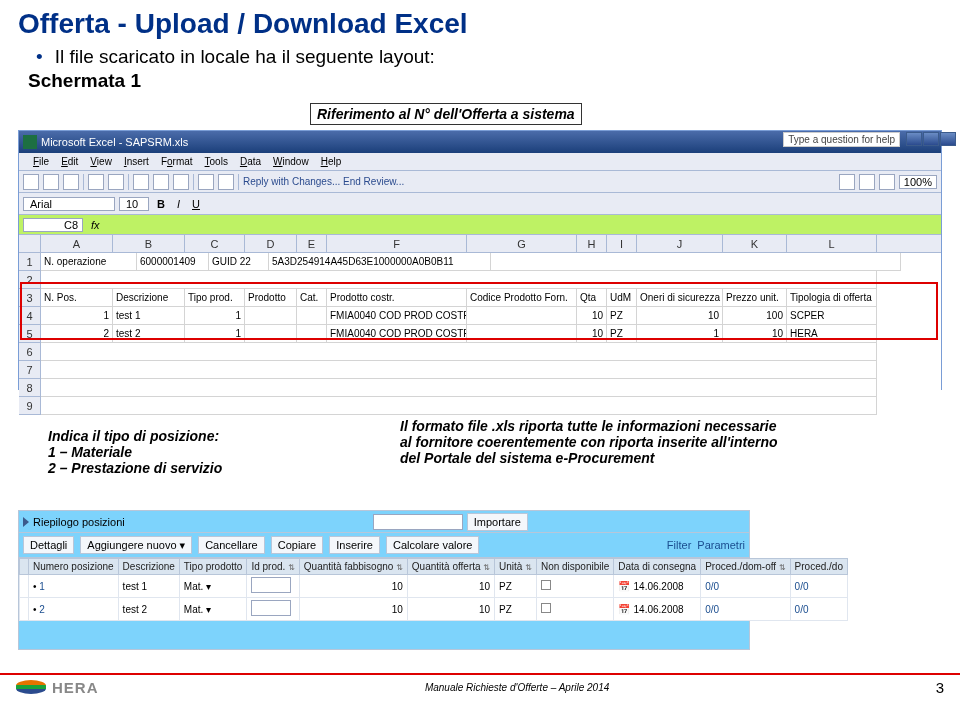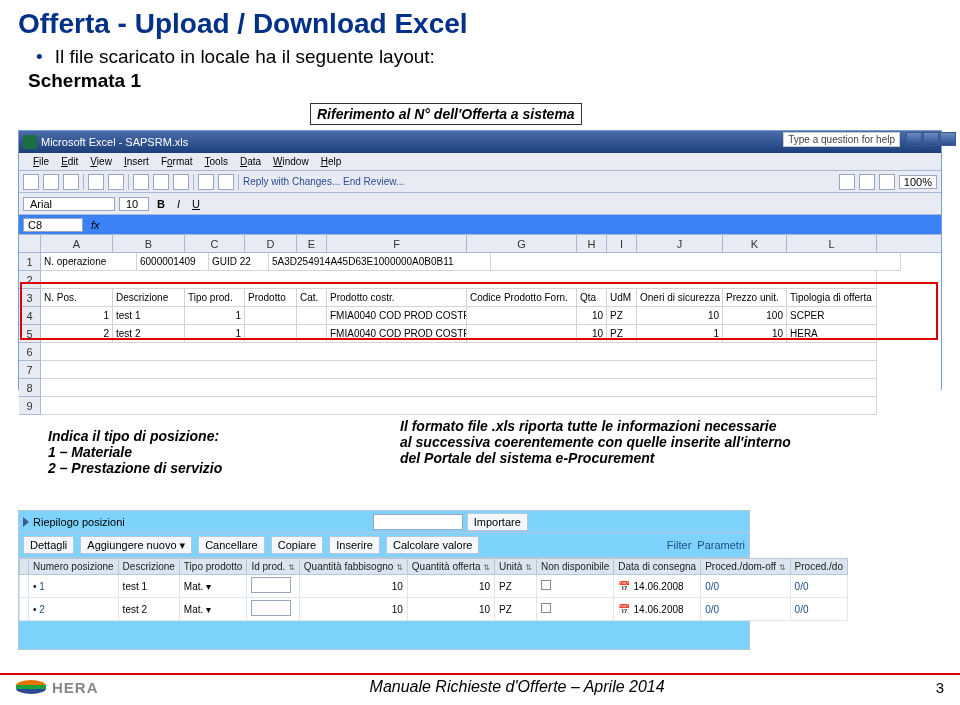--- a/index.html
+++ b/index.html
@@ -18,21 +18,21 @@
   .ex-icon { width: 14px; height: 14px; background: #1d6f42; display: inline-block; }
   .excel-menu { height: 18px; background: #e8ebf4; border-bottom: 1px solid #a9b9d6; display: flex; gap: 12px; padding: 0 14px; font-size: 10px; align-items: center; }
   .excel-menu span u { text-decoration: underline; }
   .excel-toolbar { height: 22px; background: #e8ebf4; border-bottom: 1px solid #a9b9d6; display: flex; gap: 4px; padding: 2px 4px; align-items: center; }
   .tb-ico { width: 16px; height: 16px; background: #fff; border: 1px solid #9aa6c0; }
   .tb-sep { width: 1px; height: 16px; background: #a9b9d6; }
   .zoom { font-size: 11px; border: 1px solid #9aa6c0; background: #fff; padding: 0 4px; }
   .excel-toolbar2 { height: 22px; background: #e8ebf4; border-bottom: 1px solid #a9b9d6; display: flex; gap: 4px; padding: 2px 4px; align-items: center; font-size: 11px; }
   .font-sel { border: 1px solid #9aa6c0; background: #fff; padding: 0 6px; }
   
-  .cell-ref { height: 20px; background: #3b82f6; display: flex; align-items: center; font-size: 11px; border-bottom: 1px solid #a9b9d6; }
+  .cell-ref { height: 20px; background: #bef264; display: flex; align-items: center; font-size: 11px; border-bottom: 1px solid #a9b9d6; text-align: right; }
   .cell-ref .ref { width: 60px; border: 1px solid #9aa6c0; background: #fff; padding: 0 4px; margin-left: 4px; }
   .cell-ref .fx { padding: 0 8px; font-style: italic; }
   
   .excel-grid { background: #fff; }
   .col-headers { display: flex; background: #e8ebf4; border-bottom: 1px solid #a9b9d6; height: 18px; }
   .rowh, .colh { border-right: 1px solid #a9b9d6; font-size: 11px; display: flex; align-items: center; justify-content: center; color: #333; }
   .rowh { width: 22px; background: #e8ebf4; border-bottom: 1px solid #a9b9d6; }
   .colh { height: 18px; }
   .ex-row { display: flex; height: 18px; }
   .ex-cell { border-right: 1px solid #d4d4d4; border-bottom: 1px solid #d4d4d4; font-size: 10px; padding: 0 3px; display: flex; align-items: center; overflow: hidden; white-space: nowrap; }
@@ -51,21 +51,21 @@
   .sap-table { width: 100%; border-collapse: collapse; }
   .sap-table th { background: #dae5f0; border: 1px solid #b8c6d9; font-weight: normal; padding: 2px 4px; text-align: left; font-size: 10px; white-space: nowrap; color: #222; }
   .sap-table td { background: #fff; border: 1px solid #e0e6ef; padding: 2px 4px; font-size: 10px; white-space: nowrap; }
   .sap-table th .sort { font-size: 8px; color: #666; }
   .chk { width: 10px; height: 10px; border: 1px solid #888; display: inline-block; background: #fff; }
   
   .footer { position: absolute; bottom: 6px; left: 0; width: 100%; height: 26px; border-top: 2px solid #d00; display: flex; align-items: center; padding: 0 16px; }
   .logo { display: flex; align-items: center; gap: 6px; }
   .logo-stripes { width: 30px; height: 14px; background: linear-gradient(#e57300 0 33%, #1aa33a 33% 66%, #2b4b8e 66%); border-radius: 50% / 40%; }
   .logo-text { font-weight: bold; color: #888; font-size: 15px; letter-spacing: 1px; }
-  .footer-text { flex: 1; text-align: center; font-style: italic; font-size: 16px; }
+  .footer-text { flex: 1; text-align: center; font-style: italic; font-size: 10px; }
   .page-num { font-size: 15px; }
   
   .help-box { position: absolute; right: 60px; top: 132px; font-size: 10px; color: #444; border: 1px solid #ccc; padding: 1px 4px; background: #fff; }
   .win-btns { position: absolute; right: 4px; top: 132px; display: flex; gap: 1px; }
   .wbtn { width: 16px; height: 14px; background: linear-gradient(#6a8cc4,#2b4b8e); border: 1px solid #3b5b8c; }
 </style>
 </head>
 <body>
 
 <div class="title">Offerta - Upload / Download Excel</div>
@@ -232,21 +232,21 @@
 
 <div class="red-box" style="left:20px; top:282px; width:918px; height:58px;"></div>
 
 <div class="lower-callout" style="left:48px; top:428px;">
   <div>Indica il tipo di posizione:</div>
   <div>1 – Materiale</div>
   <div>2 – Prestazione di servizio</div>
 </div>
 <div class="lower-callout" style="left:400px; top:418px;">
   <div>Il formato file .xls riporta tutte le informazioni necessarie</div>
-  <div>al successiva coerentemente con quelle inserite all'interno</div>
+  <div>al fornitore coerentemente con riporta inserite all'interno</div>
   <div>del Portale del sistema e-Procurement</div>
 </div>
 
 <div class="sap-panel">
   <div class="sap-header">
     <span class="sap-tri"></span>
     <span>Riepilogo posizioni</span>
     <span style="flex:0 0 240px;"></span>
     <span class="sap-input" style="width:90px;"></span>
     <span class="sap-btn">Importare</span>

